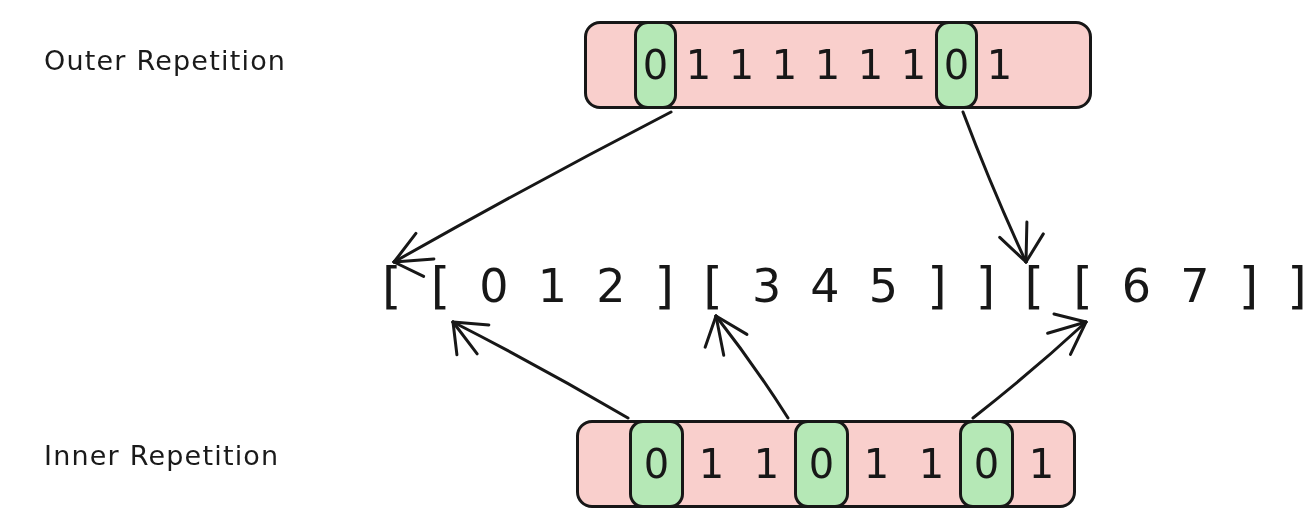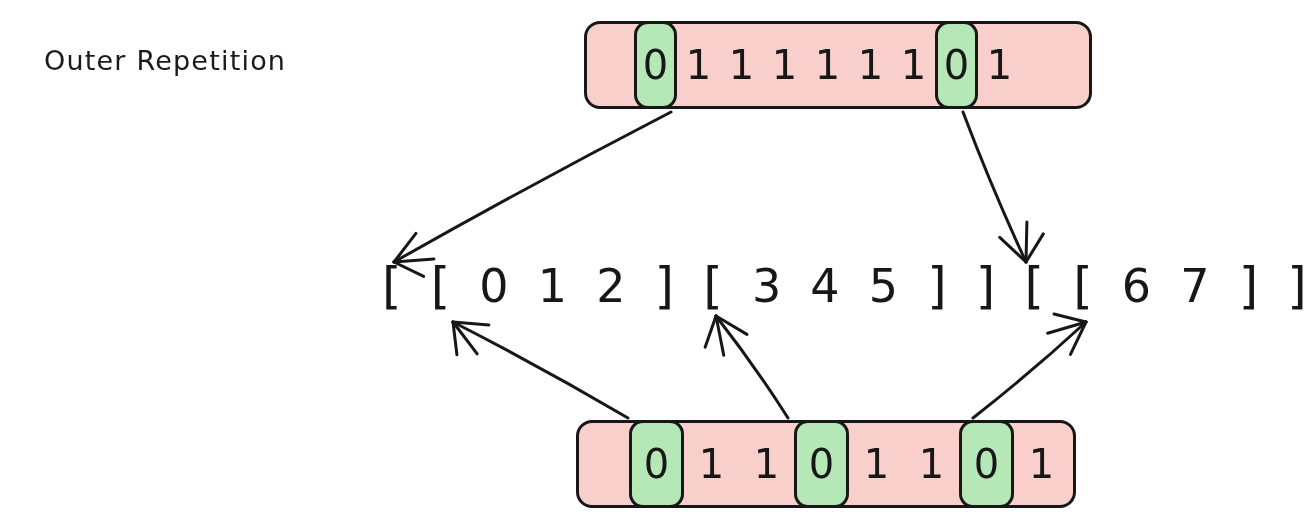--- a/index.html
+++ b/index.html
@@ -88,20 +88,21 @@
     pointer-events: none;
     overflow: visible;
   }
 </style>
 </head>
 <body>
 
 <div id="canvas">
 
   <div class="label" id="label-outer">Outer Repetition</div>
+  <div class="label" id="label-inner">Inner Repetition</div>
 
   <div class="bar" id="bar-outer">
       <div class="cell hl" style="left: 47px; width: 43px;">0</div>
       <div class="cell" style="left: 90px; width: 43px;">1</div>
       <div class="cell" style="left: 133px; width: 43px;">1</div>
       <div class="cell" style="left: 176px; width: 43px;">1</div>
       <div class="cell" style="left: 219px; width: 43px;">1</div>
       <div class="cell" style="left: 262px; width: 43px;">1</div>
       <div class="cell" style="left: 305px; width: 43px;">1</div>
       <div class="cell hl" style="left: 348px; width: 43px;">0</div>

